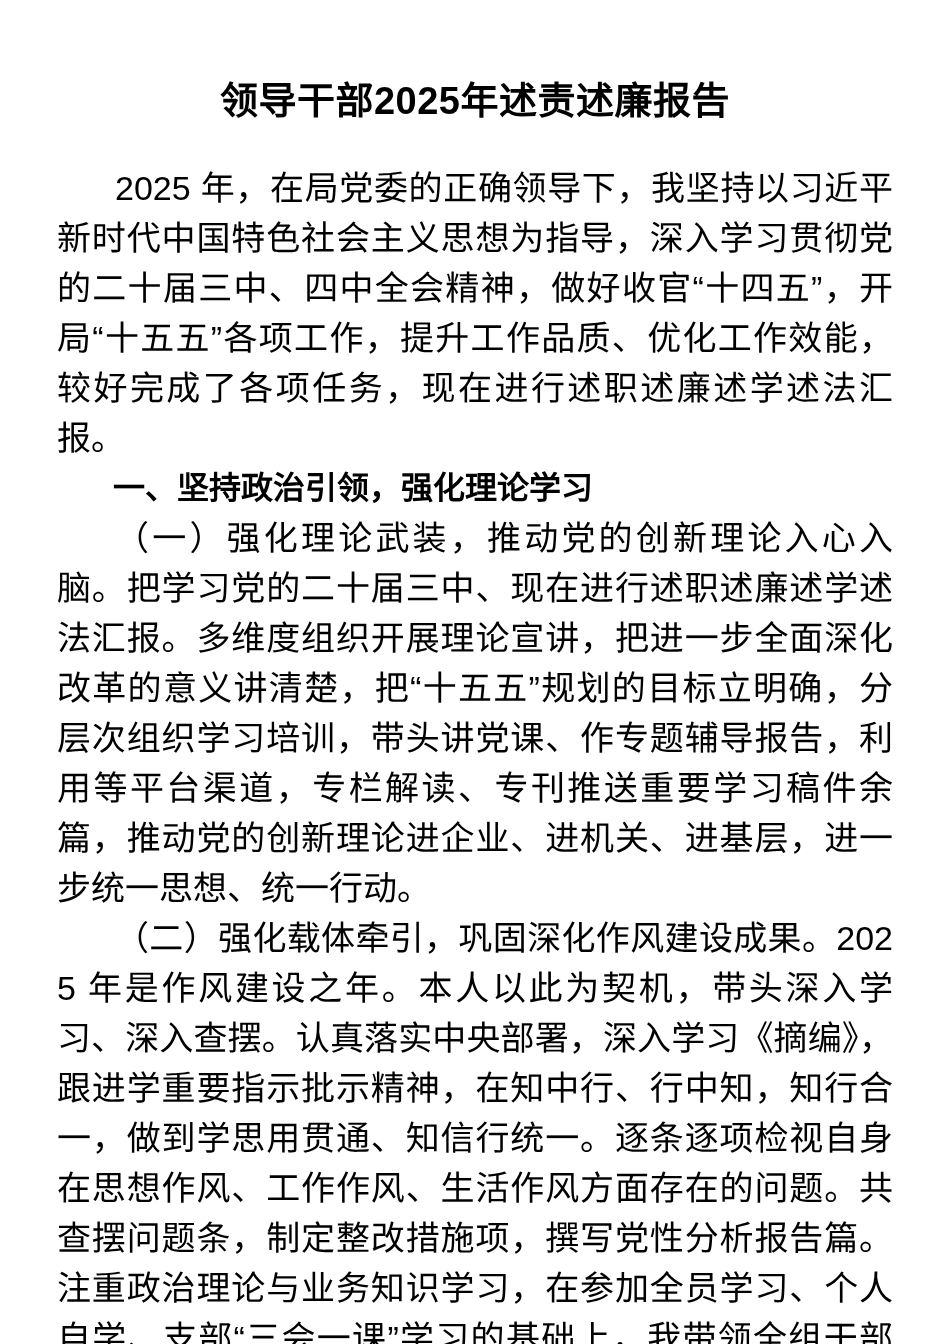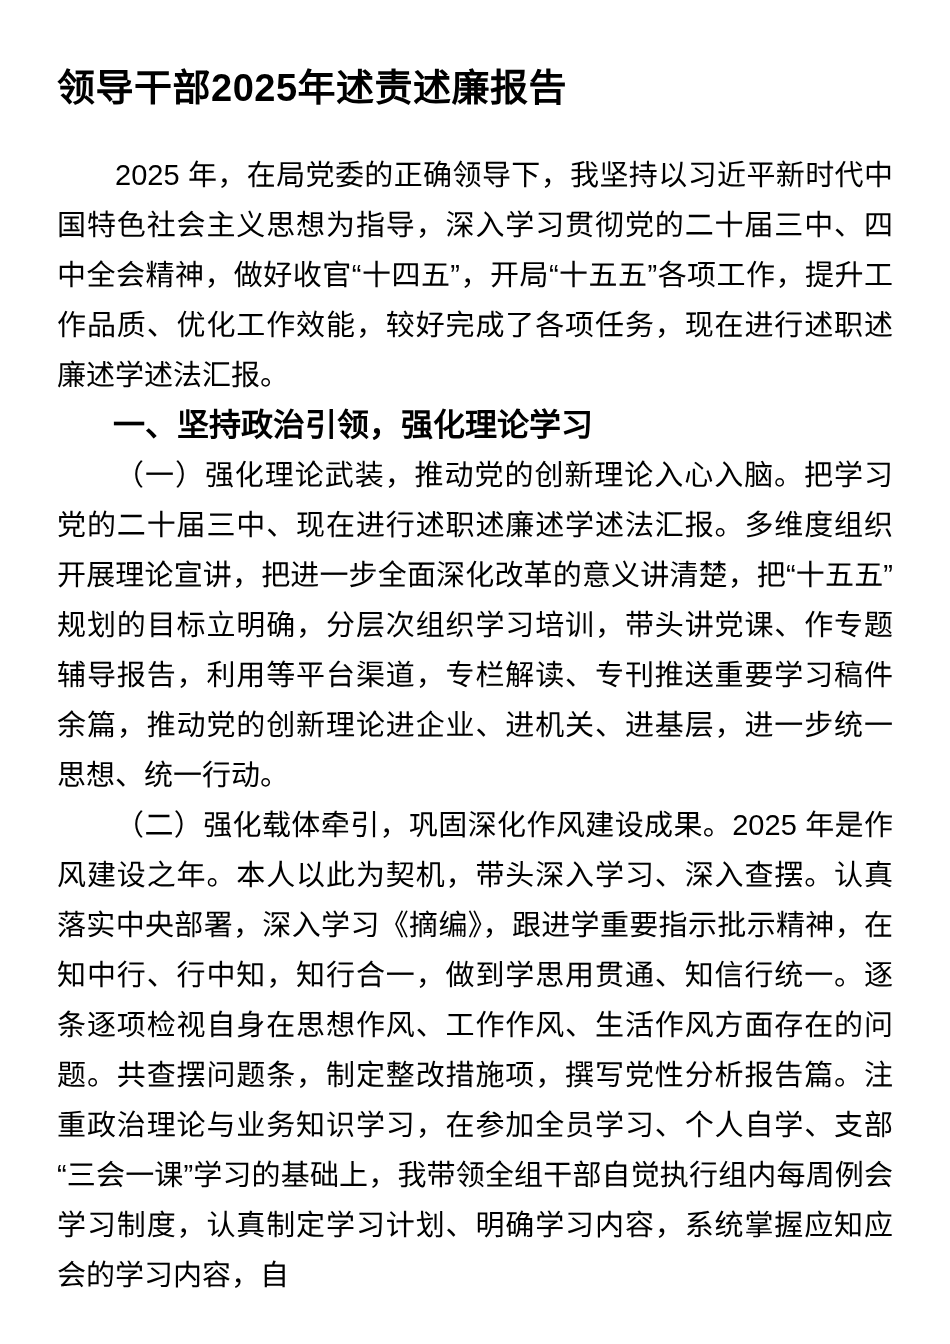--- a/index.html
+++ b/index.html
@@ -21,32 +21,32 @@
     overflow: hidden;
     box-sizing: border-box;
   }
   .doc-body {
     position: absolute;
     left: 57px;
     top: 0;
     width: 836px;
   }
   .doc-title {
-    margin: 0;
+    margin: 13px;
     padding-top: 62px;
     font-size: 38px;
     line-height: 52px;
     font-weight: 700;
-    text-align: left;
+    text-align: center;
     letter-spacing: 0.5px;
     white-space: nowrap;
   }
   .para {
     margin: 0;
-    font-size: 29px;
+    font-size: 34px;
     line-height: 50px;
     text-align: justify;
     text-justify: inter-ideograph;
     text-align-last: left;
     letter-spacing: 0px;
     word-break: break-all;
   }
   .para.indent {
     text-indent: 58px;
   }

